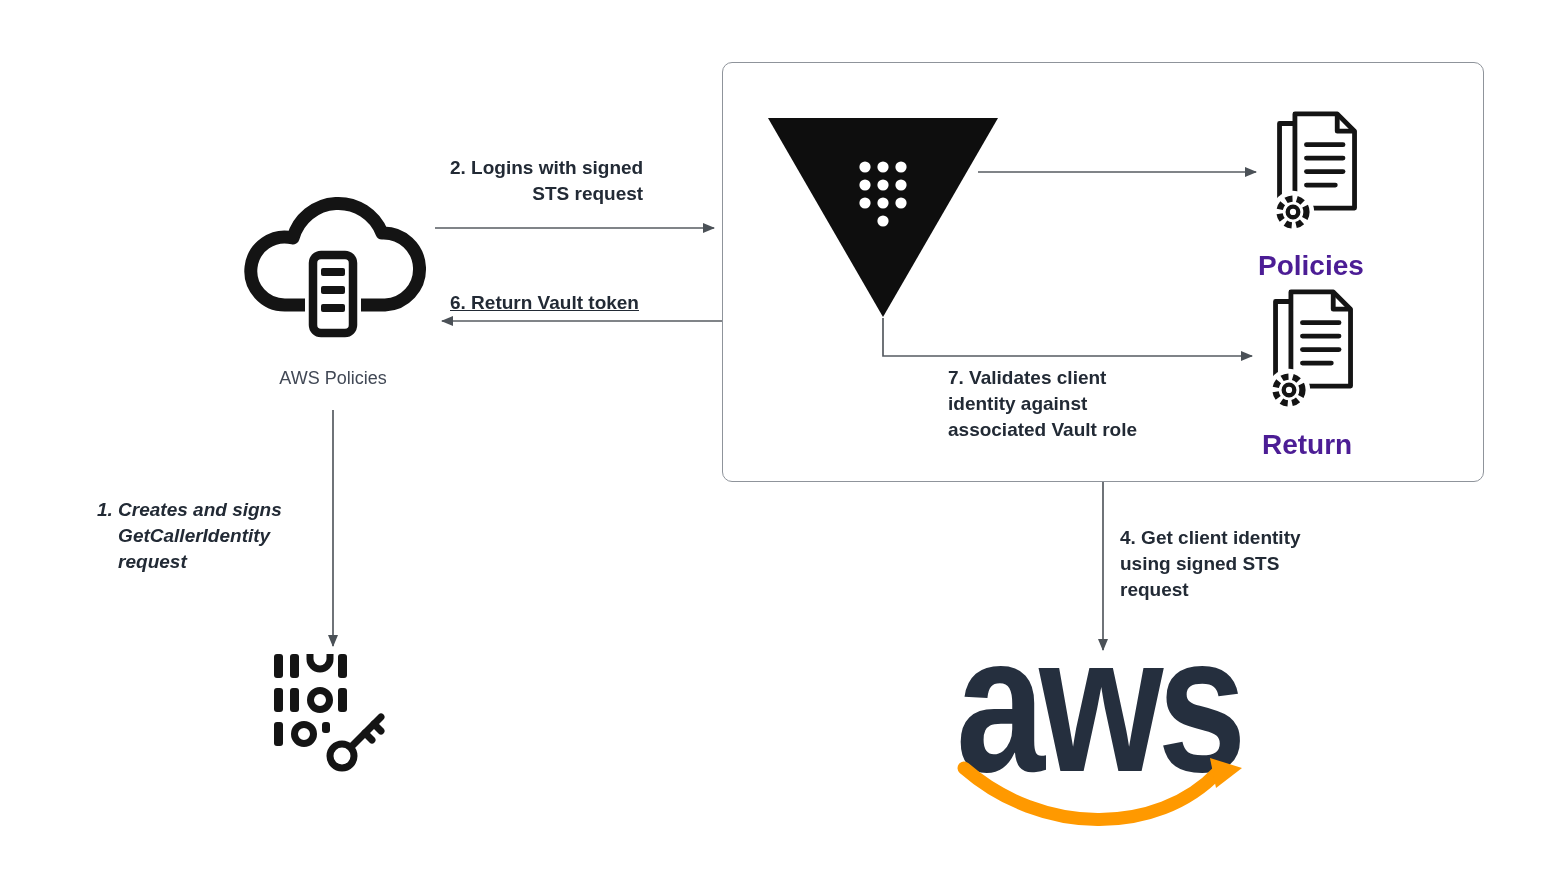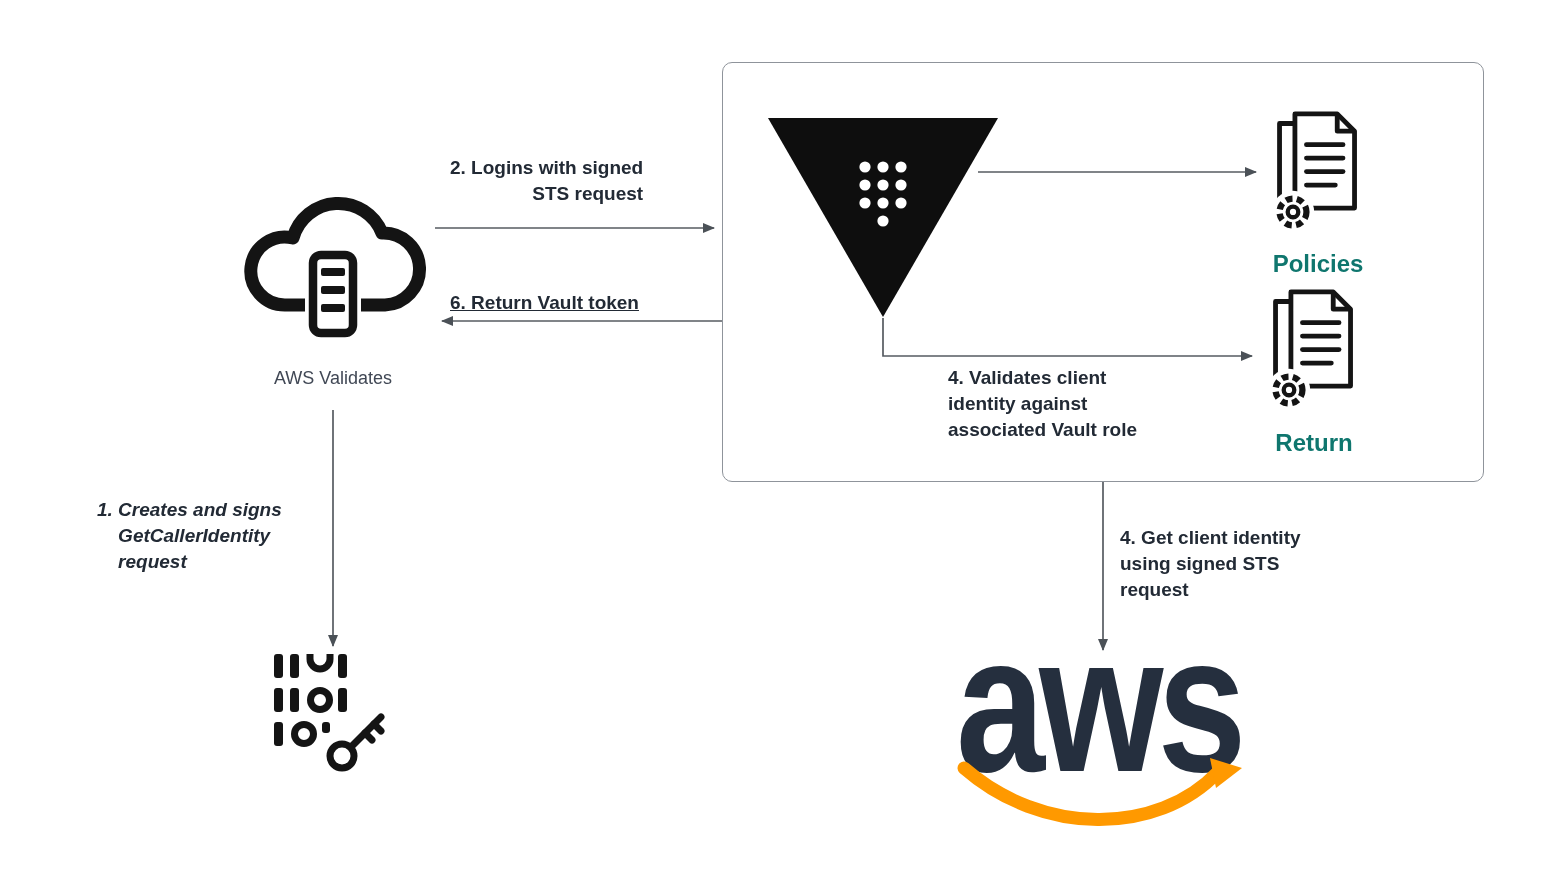--- a/index.html
+++ b/index.html
@@ -23,24 +23,24 @@
   .step-label {
     position: absolute;
     font-size: 19px;
     font-weight: 700;
     color: #222a35;
     line-height: 1.38;
     white-space: pre;
   }
   .node-label {
     position: absolute;
-    font-size: 24px;
+    font-size: 28px;
     font-weight: 700;
-    color: #0f766e;
-    text-align: center;
+    color: #4c1d95;
+    text-align: left;
   }
   .resource-label {
     position: absolute;
     font-size: 18px;
     font-weight: 400;
     color: #414855;
     text-align: center;
   }
   .aws-word {
     position: absolute;
@@ -126,21 +126,21 @@
   <svg class="abs" style="left:233px; top:167px;" width="200" height="172" viewBox="0 0 200 172">
     <path d="M 52 138 A 34 34 0 1 1 60 71 A 47 47 0 0 1 149 66 A 35 35 0 1 1 152 138 Z" fill="#ffffff" stroke="#141414" stroke-width="13" stroke-linejoin="round" stroke-linecap="round"></path>
     <rect x="72" y="84" width="56" height="88" fill="#ffffff"></rect>
     <rect x="80" y="88" width="40" height="78" rx="8" fill="#ffffff" stroke="#141414" stroke-width="8.5"></rect>
     <g fill="#141414">
       <rect x="88" y="101" width="24" height="8" rx="2"></rect>
       <rect x="88" y="119" width="24" height="8" rx="2"></rect>
       <rect x="88" y="137" width="24" height="8" rx="2"></rect>
     </g>
   </svg>
-  <div class="resource-label" style="left:233px; top:368px; width:200px;">AWS Validates</div>
+  <div class="resource-label" style="left:233px; top:368px; width:200px;">AWS Policies</div>
 
   <svg class="abs" style="left:262px; top:652px;" width="132" height="128" viewBox="0 0 132 128">
     <g fill="#141414">
       <rect x="12" y="2" width="9" height="24" rx="3"></rect>
       <rect x="28" y="2" width="9" height="24" rx="3"></rect>
       <rect x="76" y="2" width="9" height="24" rx="3"></rect>
       <rect x="12" y="36" width="9" height="24" rx="3"></rect>
       <rect x="28" y="36" width="9" height="24" rx="3"></rect>
       <rect x="76" y="36" width="9" height="24" rx="3"></rect>
       <rect x="12" y="70" width="9" height="24" rx="3"></rect>
@@ -165,21 +165,21 @@
 
   <div class="aws-word">aws</div>
   <svg class="abs" style="left:952px; top:758px;" width="300" height="80" viewBox="0 0 300 80">
     <path d="M 12 10 C 90 78, 205 78, 266 14" stroke="#FF9900" stroke-width="13" fill="none" stroke-linecap="round"></path>
     <polygon points="258,0 290,10 264,30" fill="#FF9900"></polygon>
   </svg>
 
   <div class="step-label" style="left:450px; top:155px;text-align:right;">2. Logins with signed
 STS request</div>
   <div class="step-label" style="left:450px; top:290px;text-decoration:underline;">6. Return Vault token</div>
-  <div class="step-label" style="left:948px; top:365px;">4. Validates client
+  <div class="step-label" style="left:948px; top:365px;">7. Validates client
 identity against
 associated Vault role</div>
   <div class="step-label" style="left:97px; top:497px;font-style:italic;">1. Creates and signs
     GetCallerIdentity
     request</div>
   <div class="step-label" style="left:1120px; top:525px;">4. Get client identity
 using signed STS
 request</div>
 
   <svg class="overlay" width="1552" height="886" viewBox="0 0 1552 886">

